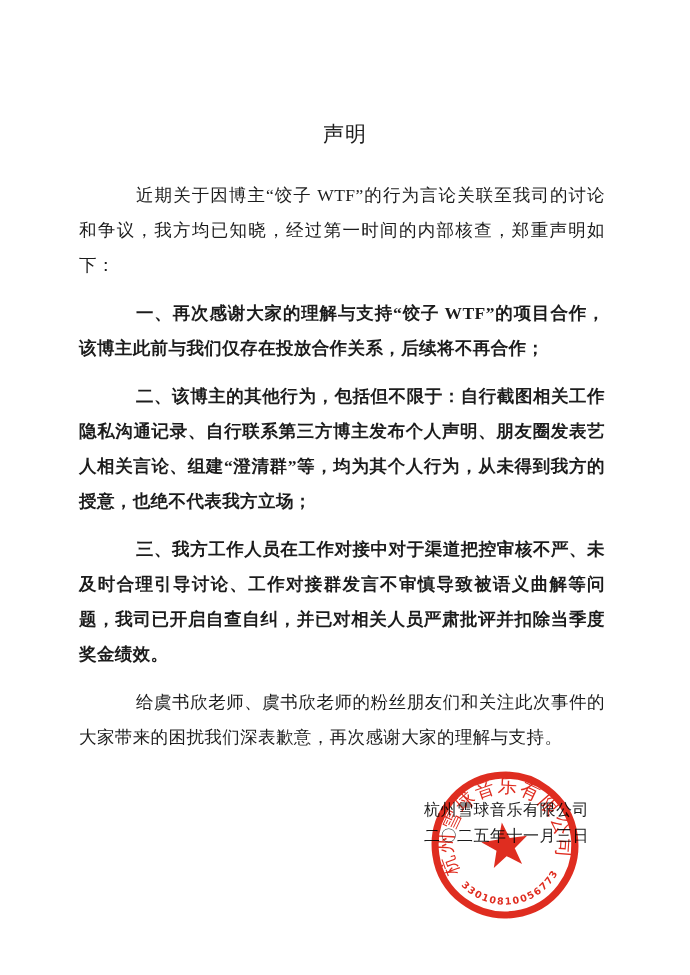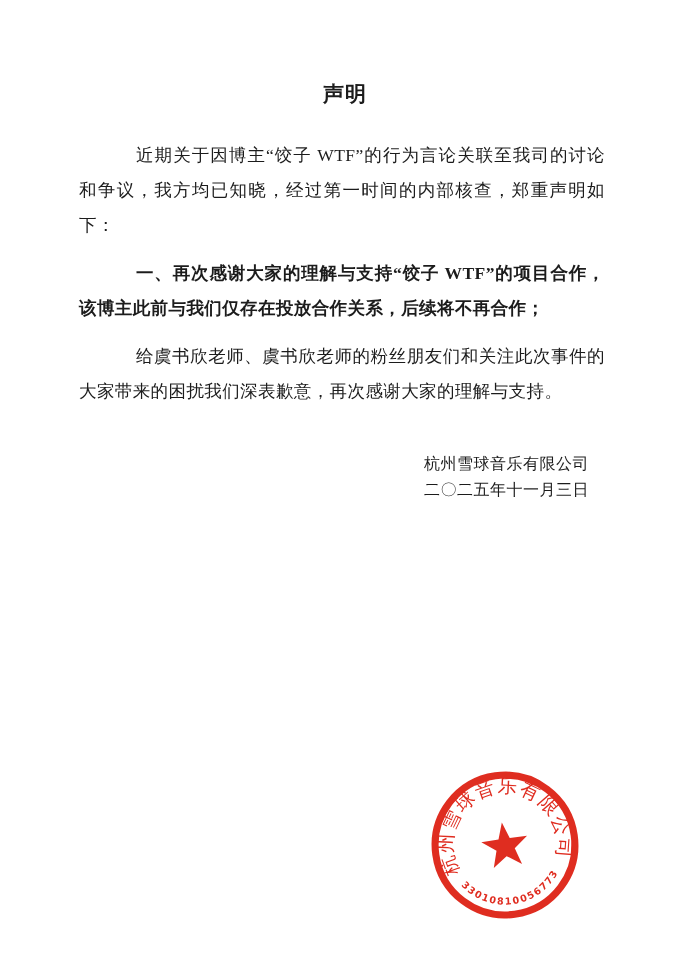--- a/index.html
+++ b/index.html
@@ -1,20 +1,20 @@
 <!DOCTYPE html>
 <html><head>
 <meta charset="utf-8">
 <style>
   html,body{margin:0;padding:0;background:#e8e8e8;}
   .page{
     position:relative;width:690px;height:975px;margin:0 auto;background:#ffffff;
     overflow:hidden;font-family:"Liberation Serif","DejaVu Serif",serif;color:#1c1c1c;
   }
-  .title{padding-top:80px;text-align:center;font-size:21px;font-weight:700;letter-spacing:1px;}
+  .title{padding-top:120px;text-align:center;font-size:21px;font-weight:400;letter-spacing:1px;}
   .body{margin:30px 85px 16px 79px;}
   .body p{
     margin:0 0 13px 0;font-size:17.5px;line-height:35px;letter-spacing:0.4px;
     text-indent:57px;text-align:justify;
   }
   .body p.emph{font-weight:700;}
   .sign{margin:42px 101px 0 0;text-align:right;font-size:16px;letter-spacing:0.5px;line-height:26px;}
   .sign .date{}
   .seal{
     position:absolute;left:424px;top:764px;width:162px;height:162px;
@@ -26,20 +26,22 @@
 </head>
 <body>
 
 <div class="page">
 
   <div class="title">声明</div>
 
   <div class="body">
     <p>近期关于因博主“饺子 WTF”的行为言论关联至我司的讨论和争议，我方均已知晓，经过第一时间的内部核查，郑重声明如下：</p>
     <p class="emph">一、再次感谢大家的理解与支持“饺子 WTF”的项目合作，该博主此前与我们仅存在投放合作关系，后续将不再合作；</p>
+    <p class="emph">二、该博主的其他行为，包括但不限于：自行截图相关工作隐私沟通记录、自行联系第三方博主发布个人声明、朋友圈发表艺人相关言论、组建“澄清群”等，均为其个人行为，从未得到我方的授意，也绝不代表我方立场；</p>
+    <p class="emph">三、我方工作人员在工作对接中对于渠道把控审核不严、未及时合理引导讨论、工作对接群发言不审慎导致被语义曲解等问题，我司已开启自查自纠，并已对相关人员严肃批评并扣除当季度奖金绩效。</p>
     <p>给虞书欣老师、虞书欣老师的粉丝朋友们和关注此次事件的大家带来的困扰我们深表歉意，再次感谢大家的理解与支持。</p>
   </div>
 
   <div class="sign">
     <div>杭州雪球音乐有限公司</div>
     <div class="date">二〇二五年十一月三日</div>
   </div>
 
   <svg class="seal" viewBox="0 0 160 160" aria-hidden="true">
     <defs>

